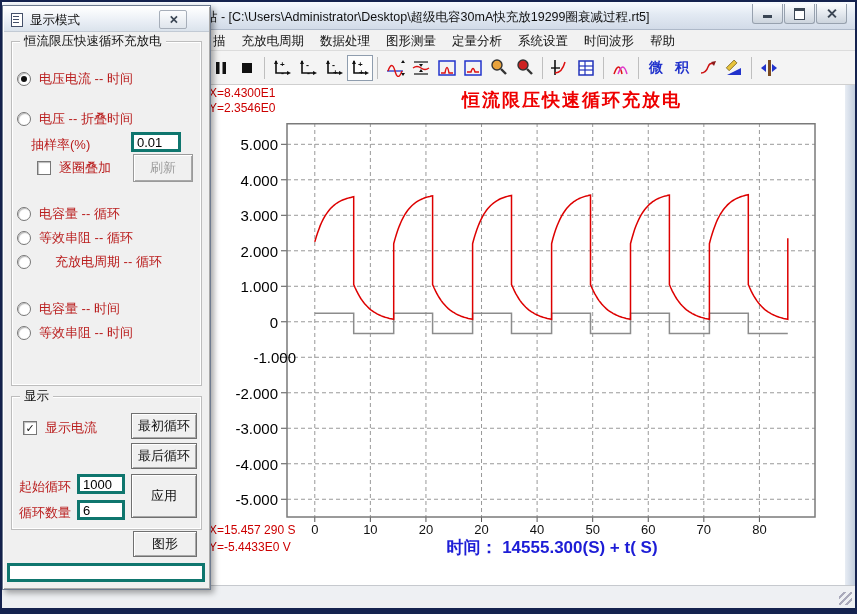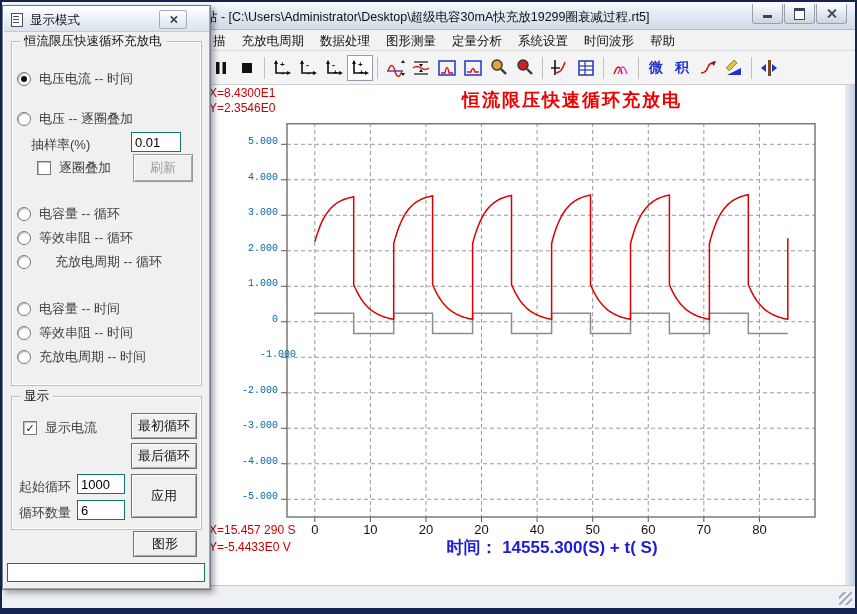--- a/index.html
+++ b/index.html
@@ -33,21 +33,21 @@
   .grip{position:absolute;right:3px;bottom:3px;width:13px;height:13px;
     background:repeating-linear-gradient(135deg,transparent 0 3px,#aab 3px 5px);}
   .cursor-red{position:absolute;font-size:12px;color:#cc0000;white-space:nowrap;}
   .chart-title{position:absolute;left:380px;top:3px;width:380px;text-align:center;
     font-size:18px;font-weight:bold;color:#ee0000;letter-spacing:2px;}
   .x-title{position:absolute;left:300px;top:451px;width:500px;text-align:center;
     font-size:17px;font-weight:bold;color:#1d1dd6;}
   .y-title{position:absolute;left:-89px;top:227px;width:420px;text-align:center;
     font-size:15px;font-weight:bold;color:#1d1dd6;transform:rotate(-90deg);white-space:nowrap;}
   .xlab{position:absolute;width:34px;text-align:center;font-size:13px;color:#111;}
-  .ylab{position:absolute;width:48px;text-align:right;font-size:10px;color:#0369a1;font-family:Liberation Mono, monospace;}
+  .ylab{position:absolute;width:48px;text-align:right;font-size:15px;color:#000000;}
   #plot{position:absolute;left:279px;top:38px;}
   #plot .grid{stroke:#999;stroke-width:1;stroke-dasharray:4 3;fill:none;}
   #plot .tick{stroke:#555;stroke-width:1;}
   #plot .frame{fill:none;stroke:#7a7a7a;stroke-width:1.5;}
   
   .dialog{position:absolute;left:2px;top:5px;width:207px;height:583px;background:#f0f0f0;
     border:1px solid #6e7b8f;box-shadow:inset 1px 1px 0 #ffffff,inset -1px -1px 0 #a8a8a8,3px 3px 6px rgba(0,0,0,.35);}
   .dlg-title{position:absolute;left:1px;top:1px;right:1px;height:24px;
     background:linear-gradient(#ffffff,#e9eef5 60%,#dbe3ec);border-bottom:1px solid #c2cad4;}
   .dlg-icon{position:absolute;left:7px;top:6px;width:10px;height:12px;background:#fff;border:1px solid #44506a;}
@@ -55,25 +55,25 @@
   .dlg-title-text{position:absolute;left:26px;top:5px;font-size:12.5px;color:#111;}
   .dlg-close{position:absolute;right:22px;top:3px;width:26px;height:17px;display:flex;align-items:center;justify-content:center;
     background:linear-gradient(#fcfdfe,#dfe5ec);border:1px solid #a6aeb9;border-radius:2px;}
   .dlg-close .xmark{transform:scale(.8);}
   .groupbox{position:absolute;border:1px solid #bdbdbd;box-shadow:1px 1px 0 #ffffff inset,-1px -1px 0 #ffffff inset;}
   .gb-label{position:absolute;top:-9px;left:8px;background:#f0f0f0;padding:0 4px;font-size:12.5px;color:#111;white-space:nowrap;}
   .radio-row{position:absolute;left:14px;height:18px;display:flex;align-items:center;}
   .radio{width:12px;height:12px;border-radius:50%;background:#fff;border:1px solid #777;
     box-shadow:inset 1px 1px 1px #b9b9b9;margin-right:8px;position:relative;flex:none;}
   .radio.checked::after{content:"";position:absolute;left:3px;top:3px;width:6px;height:6px;border-radius:50%;background:#111;}
-  .radio-label,.cb-label,.fld-label{font-size:13px;color:#404040;white-space:nowrap;}
+  .radio-label,.cb-label,.fld-label{font-size:13px;color:#b91c1c;white-space:nowrap;}
   .checkbox{width:12px;height:12px;background:#fff;border:1px solid #777;box-shadow:inset 1px 1px 1px #b9b9b9;
     margin-right:8px;position:relative;flex:none;font-size:11px;line-height:12px;text-align:center;color:#111;}
   .cb-row{position:absolute;display:flex;align-items:center;height:18px;}
-  .tinput{position:absolute;background:#fff;border:1px solid #0f766e;font-size:13px;padding:1px 3px;
+  .tinput{position:absolute;background:#fff;border:3px solid #0f766e;font-size:13px;padding:1px 3px;
     font-family:"Liberation Sans","DejaVu Sans",sans-serif;box-sizing:border-box;}
   .btn{position:absolute;background:#f0f0f0;border:1px solid #707070;
     box-shadow:inset 1px 1px 0 #ffffff,inset -1px -1px 0 #a8a8a8;
     font-size:13px;color:#111;display:flex;align-items:center;justify-content:center;}
   .btn.disabled{color:#9c9c9c;border-color:#9a9a9a;}
 </style>
 </head>
 <body>
 
 <div class="screen">
@@ -321,21 +321,21 @@
 
     <div class="groupbox" style="left:8px;top:35px;width:189px;height:343px;">
       <span class="gb-label">恒流限压快速循环充放电</span>
     </div>
     <div class="radio-row" style="top:64px;">
         <span class="radio checked"></span>
         <span class="radio-label">电压电流 -- 时间</span>
       </div>
     <div class="radio-row" style="top:104px;">
         <span class="radio"></span>
-        <span class="radio-label">电压 -- 逐圈叠加</span>
+        <span class="radio-label">电压 -- 折叠时间</span>
       </div>
     <div class="fld-label" style="position:absolute;left:28px;top:130px;font-size:13px;">抽样率(%)</div>
     <input class="tinput" style="left: 128px; top: 126px; width: 50px; height: 20px;" value="0.01">
     <div class="cb-row" style="left:34px;top:153px;">
         <span class="checkbox"></span>
         <span class="cb-label">逐圈叠加</span>
       </div>
     <div class="btn disabled" style="left:130px;top:148px;width:58px;height:26px;">刷新</div>
     <div class="radio-row" style="top:199px;">
         <span class="radio"></span>
@@ -349,24 +349,20 @@
         <span class="radio"></span>
         <span class="radio-label">充放电周期 -- 循环</span>
       </div>
     <div class="radio-row" style="top:294px;">
         <span class="radio"></span>
         <span class="radio-label">电容量 -- 时间</span>
       </div>
     <div class="radio-row" style="top:318px;">
         <span class="radio"></span>
         <span class="radio-label">等效串阻 -- 时间</span>
-      </div>
-    <div class="radio-row" style="top:342px;">
-        <span class="radio"></span>
-        <span class="radio-label">充放电周期 -- 时间</span>
       </div>
 
     <div class="groupbox" style="left:8px;top:390px;width:189px;height:132px;">
       <span class="gb-label">显示</span>
     </div>
     <div class="cb-row" style="left:20px;top:413px;">
         <span class="checkbox" id="cb-showcur">✓</span>
         <span class="cb-label">显示电流</span>
       </div>
     <div class="btn" style="left:128px;top:407px;width:64px;height:24px;">最初循环</div>

